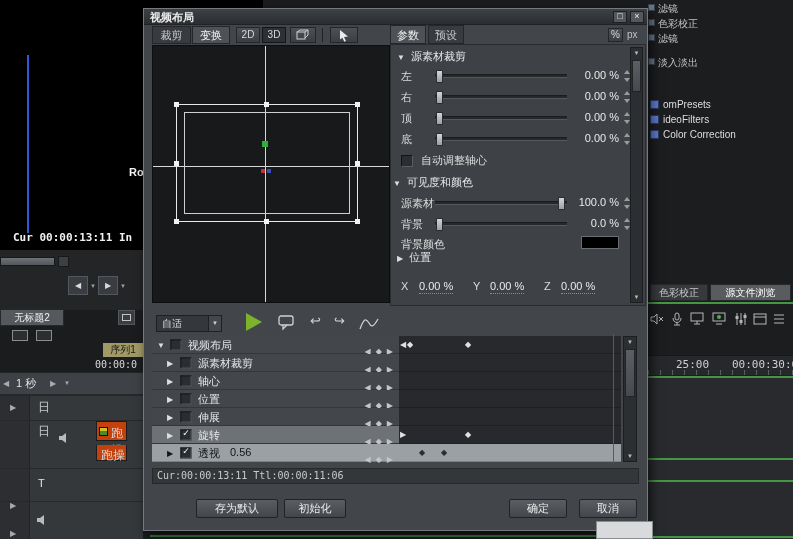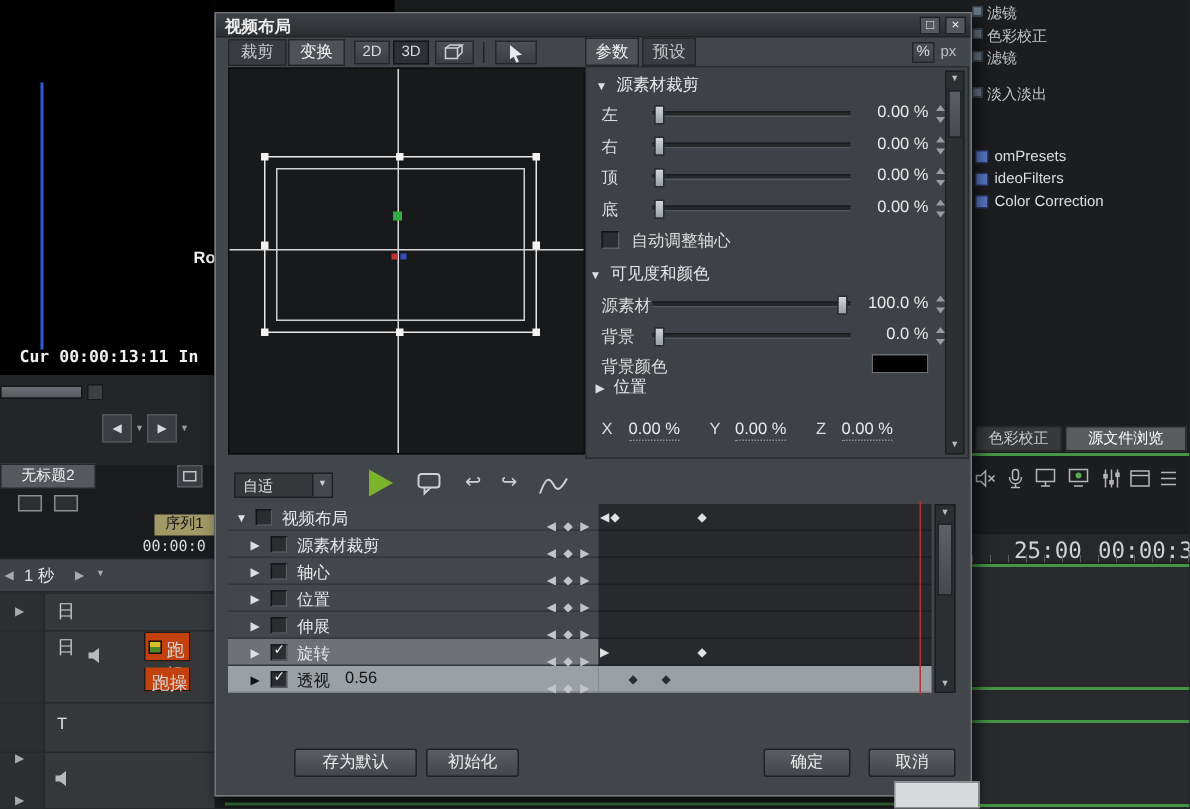--- a/index.html
+++ b/index.html
@@ -38,21 +38,21 @@
 #rp{left:648px;top:0;width:145px;height:539px;background:#1c1d1f}
 .fx{font-size:10px;color:#c2c4c6;white-space:nowrap}
 .fxic{width:7px;height:7px;background:#6c7a88;border:1px solid #3a4450}
 .treeic{width:9px;height:9px;background:#5b79c9;border:1px solid #2c3a66;border-radius:1px}
 .tree{font-size:10px;color:#dcdee0;white-space:nowrap}
 .rtab{top:284px;height:17px;font-size:10px;text-align:center;line-height:16px;border:1px solid #26282b}
 #rtab1{left:2px;width:58px;background:#37393c;color:#c8cacc}
 #rtab2{left:62px;width:81px;background:#595c5f;color:#fff}
 .gline{left:0;width:145px;height:2px;background:#449544}
 #rruler{left:0;top:355px;width:145px;height:20px;background:#26282b;border-top:1px solid #17181a}
-#rruler .tk{font-size:15px;color:#ced2d5}
+#rruler .tk{font-size:11px;color:#ced2d5}
 #rticks{left:0;top:14px;width:145px;height:5px;background:repeating-linear-gradient(90deg,#5a5e62 0 1px,transparent 1px 12px)}
 #rtracks{left:0;top:378px;width:145px;height:161px;background:#282a2d}
 .ticon{top:312px;width:16px;height:16px}
 .ticon svg{display:block}
 
 
 #dlg{left:143px;top:8px;width:505px;height:523px;background:#42464a;border:1px solid #75797e;box-shadow:3px 4px 10px rgba(0,0,0,.65);z-index:10}
 #dtitle{left:0;top:0;width:503px;height:16px;background:linear-gradient(#3d4145,#2b2e31);border-bottom:1px solid #202225}
 #dtitle .tt{position:absolute;left:6px;top:1px;font-size:11px;font-weight:bold;color:#ececec}
 .winbtn{top:2px;width:14px;height:12px;background:#54585d;border:1px solid #1e2023;color:#ececec;font-size:9px;line-height:9px;text-align:center}
@@ -503,20 +503,21 @@
     </div>
 
     <div class="abs" id="redline"></div>
 
     <div class="abs vsb" style="left:479px;top:327px;width:14px;height:126px">
       <span class="ar" style="top:2px">▼</span>
       <div class="th" style="top:12px;height:48px"></div>
       <span class="ar" style="bottom:2px">▼</span>
     </div>
 
+    <div class="abs mono" id="dstatus">Cur:00:00:13:11 Ttl:00:00:11:06</div>
 
     <div class="abs dbtn" style="left:52px;top:490px;width:82px">存为默认</div>
     <div class="abs dbtn" style="left:140px;top:490px;width:62px">初始化</div>
     <div class="abs dbtn" style="left:365px;top:490px;width:58px">确定</div>
     <div class="abs dbtn" style="left:435px;top:490px;width:58px">取消</div>
   </div>
 
   <div class="abs" id="tooltip"></div>
 </div>
 

